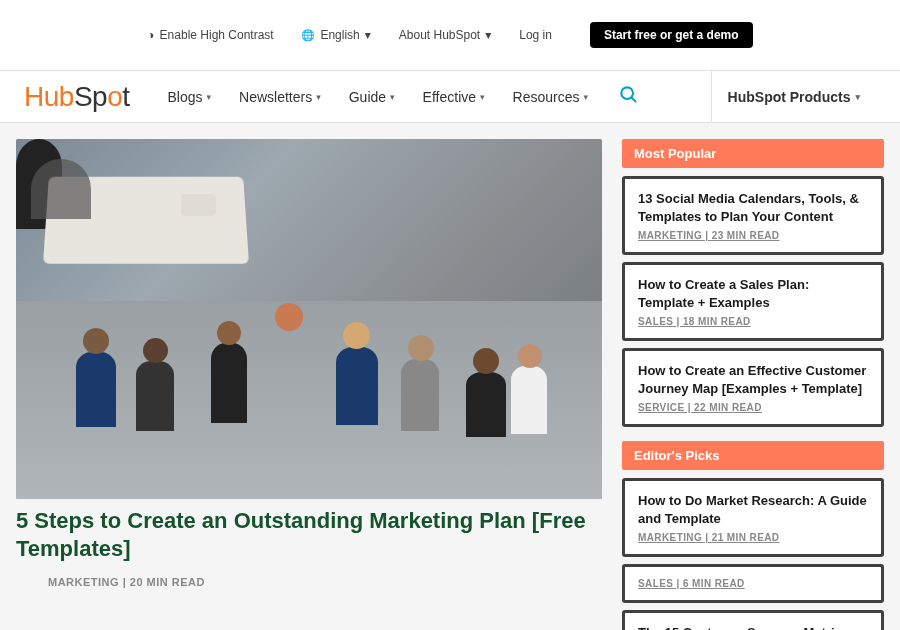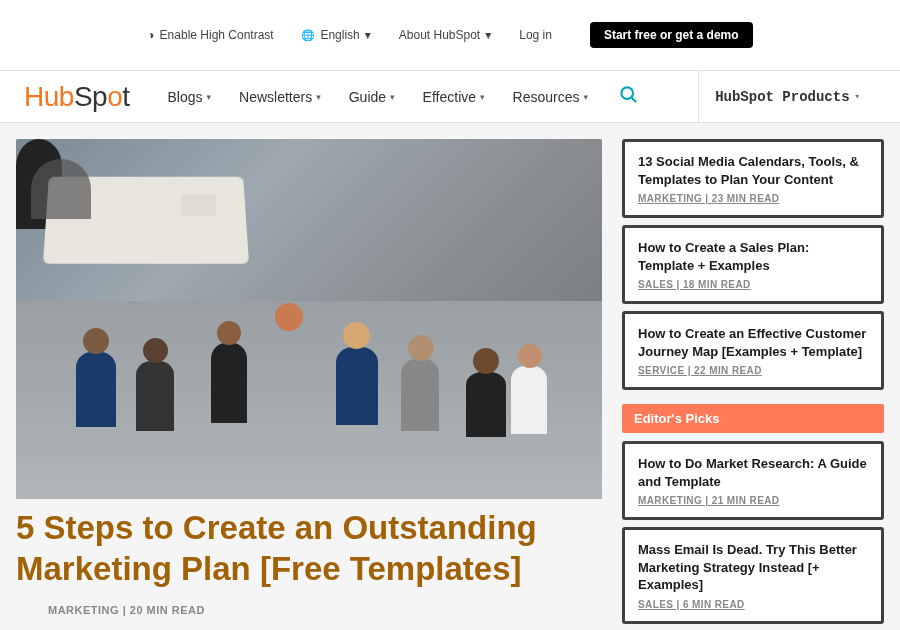--- a/index.html
+++ b/index.html
@@ -91,21 +91,20 @@
       align-items: center;
       gap: 5px;
       padding: 0 16px;
       height: 52px;
       font-size: 14px;
       font-weight: 600;
       color: #333;
       cursor: pointer;
       border-left: 1px solid #e0e0e0;
       margin-left: auto;
-      font-family: Liberation Mono, monospace;
     }
     .nav-products .chevron { font-size: 9px; color: #666; }
 
     
     .main {
       max-width: 900px;
       margin: 0 auto;
       display: flex;
       gap: 20px;
       padding: 16px 16px;
@@ -181,23 +180,23 @@
     .p3h { position: absolute; width: 24px; height: 24px; background: #8a6040; border-radius: 50%; bottom: 154px; left: 201px; }
     .p4 { width: 42px; height: 78px; background: #1a3a6b; bottom: 74px; left: 320px; border-radius: 40% 40% 0 0 / 20% 20% 0 0; }
     .p4h { position: absolute; width: 27px; height: 27px; background: #d4a870; border-radius: 50%; bottom: 150px; left: 327px; }
     .p5 { width: 38px; height: 72px; background: #888; bottom: 68px; left: 385px; border-radius: 40% 40% 0 0 / 20% 20% 0 0; }
     .p5h { position: absolute; width: 26px; height: 26px; background: #b09070; border-radius: 50%; bottom: 138px; left: 392px; }
     .p6 { width: 40px; height: 65px; background: #222; bottom: 62px; left: 450px; border-radius: 40% 40% 0 0 / 20% 20% 0 0; }
     .p6h { position: absolute; width: 26px; height: 26px; background: #6b4a30; border-radius: 50%; bottom: 125px; left: 457px; }
     .p7 { width: 36px; height: 68px; background: #f0f0f0; bottom: 65px; left: 495px; border-radius: 40% 40% 0 0 / 20% 20% 0 0; }
     .p7h { position: absolute; width: 24px; height: 24px; background: #c09070; border-radius: 50%; bottom: 131px; left: 502px; }
     .article-title {
-      font-size: 33px;
+      font-size: 22px;
       font-weight: 700;
-      color: #a16207;
+      color: #14532d;
       line-height: 1.25;
       margin-top: 8px;
     }
     .article-meta-bottom {
       font-size: 11px;
       color: #888;
       font-weight: 600;
       letter-spacing: 0.5px;
       text-transform: uppercase;
       margin-top: 14px;
@@ -340,20 +339,21 @@
         <div class="p7h"></div>
       </div>
     </div>
 
     <h1 class="article-title">5 Steps to Create an Outstanding Marketing Plan [Free Templates]</h1>
     <div class="article-meta-bottom">MARKETING | 20 MIN READ</div>
   </div>
 
   <div class="right-col">
 
+    <div class="section-header">Most Popular</div>
 
     <div class="article-card">
       <div class="article-card-title">13 Social Media Calendars, Tools, &amp; Templates to Plan Your Content</div>
       <div class="article-card-meta">MARKETING | 23 MIN READ</div>
     </div>
 
     <div class="article-card">
       <div class="article-card-title">How to Create a Sales Plan: Template + Examples</div>
       <div class="article-card-meta">SALES | 18 MIN READ</div>
     </div>
@@ -364,21 +364,20 @@
     </div>
 
     <div class="section-header editors-picks-header">Editor's Picks</div>
 
     <div class="article-card">
       <div class="article-card-title">How to Do Market Research: A Guide and Template</div>
       <div class="article-card-meta">MARKETING | 21 MIN READ</div>
     </div>
 
     <div class="article-card">
-      <div class="article-card-title">Mass Email Is Dead. Try This Better Marketing Strategy Instead [+ Examples]</div>
       <div class="article-card-meta">SALES | 6 MIN READ</div>
     </div>
 
     <div class="article-card">
       <div class="article-card-title">The 15 Customer Success Metrics That Actually Matter</div>
 
     </div>
 
   </div>
 </div>

